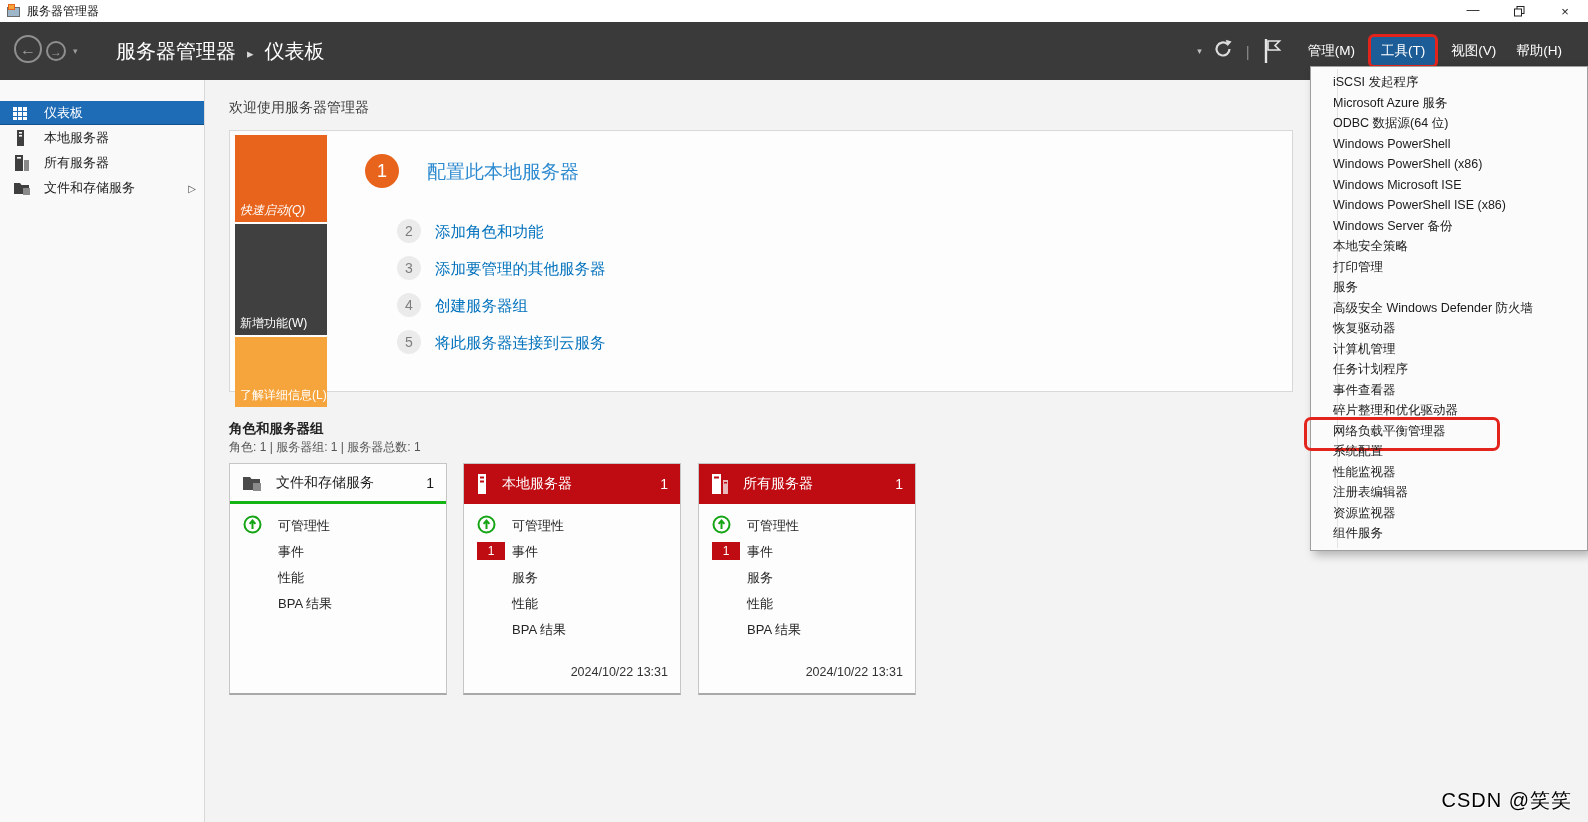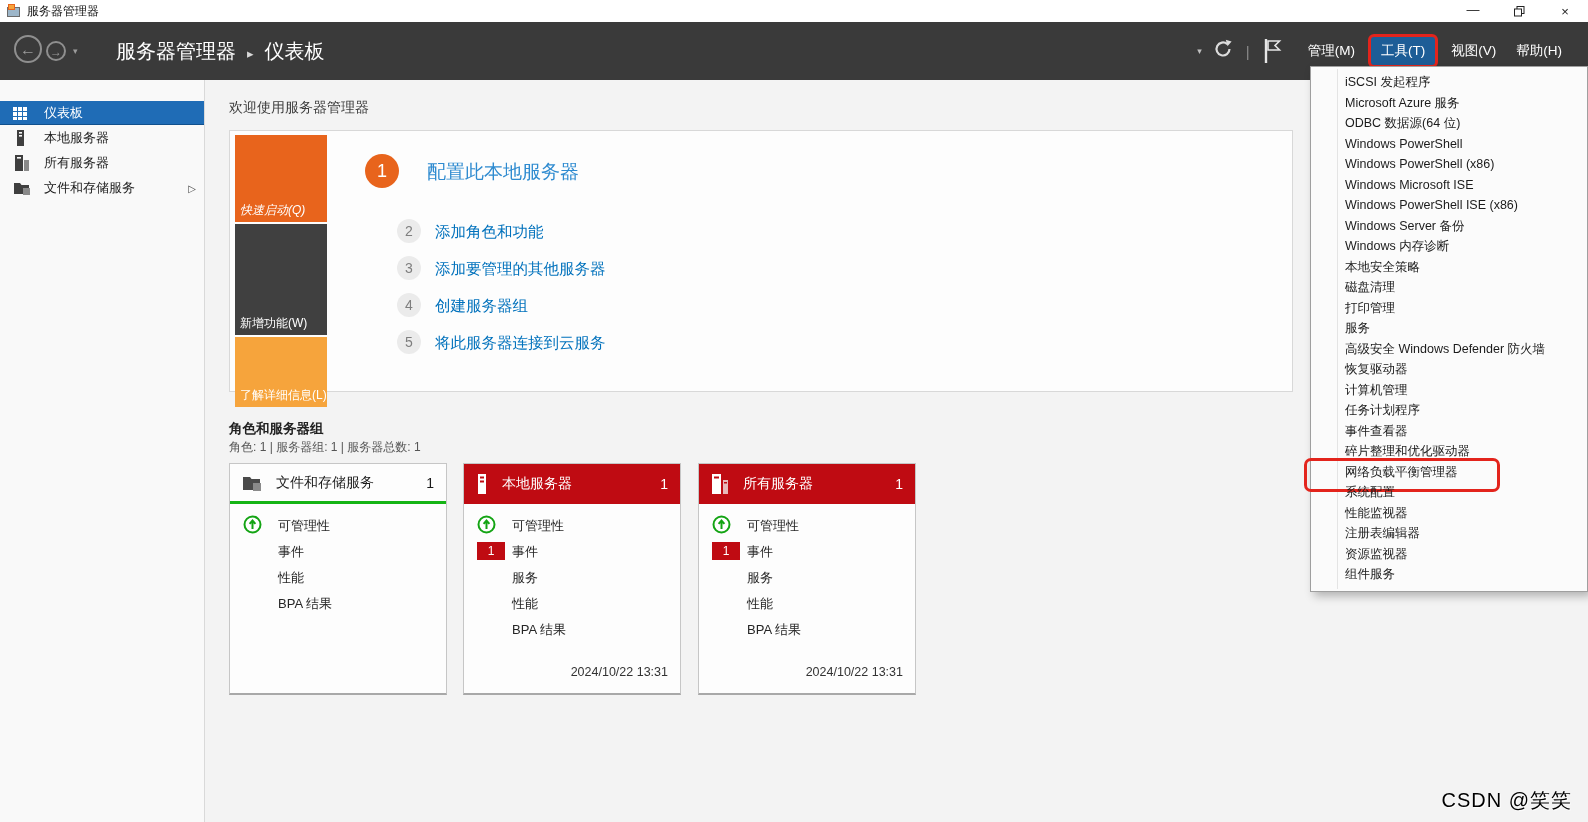--- a/index.html
+++ b/index.html
@@ -69,21 +69,21 @@
   .card.green .chead { color:#1b1b1b; border-bottom:3px solid #15b415; }
   .cbody { position:relative; padding-top:9px; }
   .crow { position:relative; height:26px; }
   .rowicon { position:absolute; left:13px; top:2px; display:flex; }
   .cbadge { position:absolute; left:13px; top:3px; width:28px; height:18px; background:#bf0b12; color:#fff; font-size:12px; text-align:center; line-height:18px; }
   .clabel { position:absolute; left:48px; top:4px; font-size:13px; color:#262626; white-space:nowrap; cursor:pointer; }
   .cdate { position:absolute; right:12px; bottom:14px; font-size:12.5px; color:#333; }
   
   .tools-menu { position:absolute; left:1310px; top:66px; width:278px; background:#fbfbfb; border:1px solid #9f9f9f; box-shadow:4px 4px 9px rgba(0,0,0,0.28); padding:5px 0 6px 0; z-index:20; }
   .tools-menu::before { content:""; position:absolute; left:26px; top:2px; bottom:2px; width:1px; background:#e4e4e4; }
-  .menu-item { position:relative; height:20.5px; line-height:20.5px; padding-left:34px; font-size:12.5px; color:#1b1b1b; white-space:nowrap; cursor:default; }
+  .menu-item { position:relative; height:20.5px; line-height:20.5px; padding-left:22px; font-size:12.5px; color:#1b1b1b; white-space:nowrap; cursor:default; }
   .menu-item.annotated::after { content:""; position:absolute; left:-7px; top:-4px; width:190px; height:28px; border:3px solid #e3241c; border-radius:7px; pointer-events:none; }
   
   .watermark { position:absolute; right:16px; bottom:8px; font-size:20px; color:#000000; text-shadow:1px 1px 1px #ffffff; letter-spacing:1px; z-index:25;text-align:center; }
 </style>
 </head>
 <body>
 
 <div class="titlebar">
   <span class="app-icon">
     <svg width="14" height="14" viewBox="0 0 14 14">
@@ -371,31 +371,25 @@
     </div>
 
     <div class="menu-item">
       <span>Windows PowerShell ISE (x86)</span>
     </div>
 
     <div class="menu-item">
       <span>Windows Server 备份</span>
     </div>
 
-    <div class="menu-item">
-      <span>Windows 内存诊断</span>
-    </div>
 
     <div class="menu-item">
       <span>本地安全策略</span>
     </div>
 
-    <div class="menu-item">
-      <span>磁盘清理</span>
-    </div>
 
     <div class="menu-item">
       <span>打印管理</span>
     </div>
 
     <div class="menu-item">
       <span>服务</span>
     </div>
 
     <div class="menu-item">

